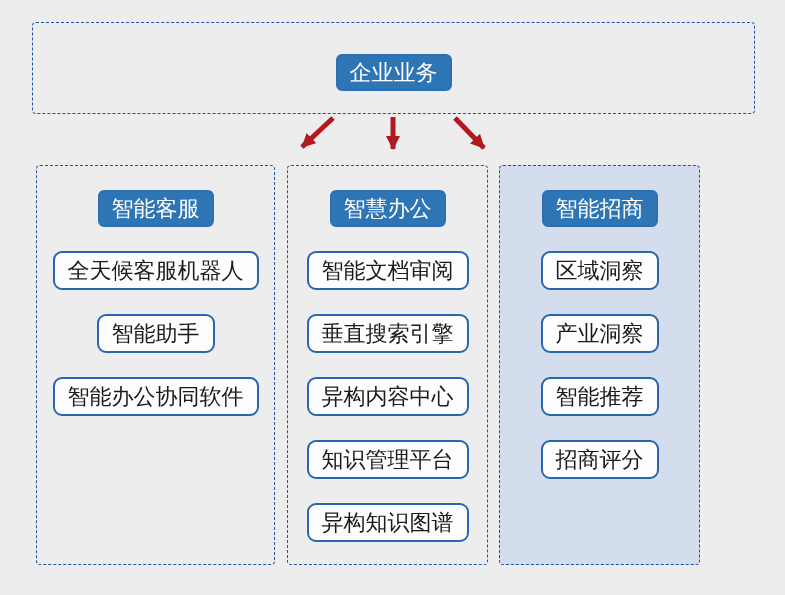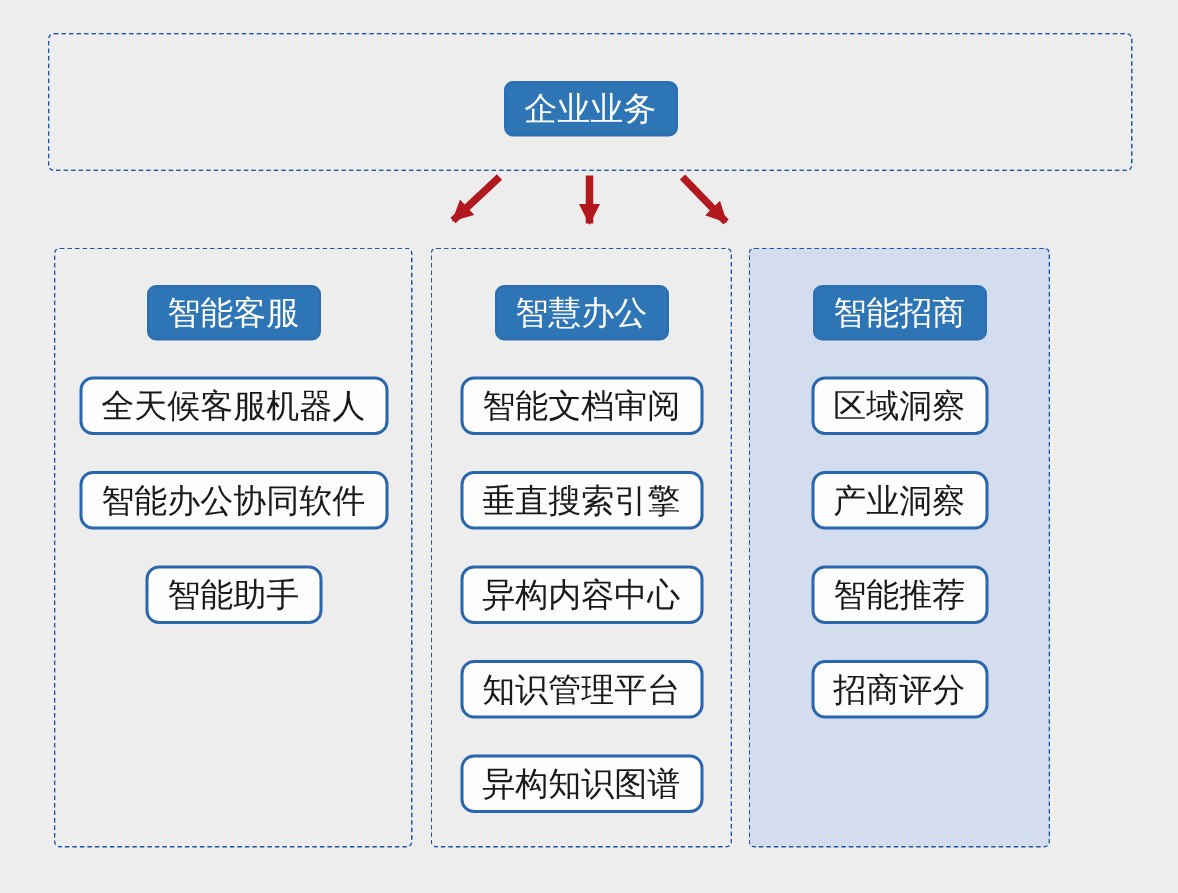--- a/index.html
+++ b/index.html
@@ -87,22 +87,22 @@
     </defs>
     <line x1="333" y1="118" x2="302" y2="147" stroke="#b2191f" stroke-width="5" marker-end="url(#ah)"></line>
     <line x1="393" y1="117" x2="393" y2="149" stroke="#b2191f" stroke-width="5" marker-end="url(#ah)"></line>
     <line x1="455" y1="118" x2="484" y2="148" stroke="#b2191f" stroke-width="5" marker-end="url(#ah)"></line>
   </svg>
 
   <div class="group-box column col-0">
     <div class="header-btn">智能客服</div>
     <div class="items">
         <div class="item-btn">全天候客服机器人</div>
+        <div class="item-btn">智能助手</div>
         <div class="item-btn">智能办公协同软件</div>
-        <div class="item-btn">智能助手</div>
       </div>
   </div>
 
   <div class="group-box column col-2">
     <div class="header-btn">智能招商</div>
     <div class="items">
         <div class="item-btn">区域洞察</div>
         <div class="item-btn">产业洞察</div>
         <div class="item-btn">智能推荐</div>
         <div class="item-btn">招商评分</div>

